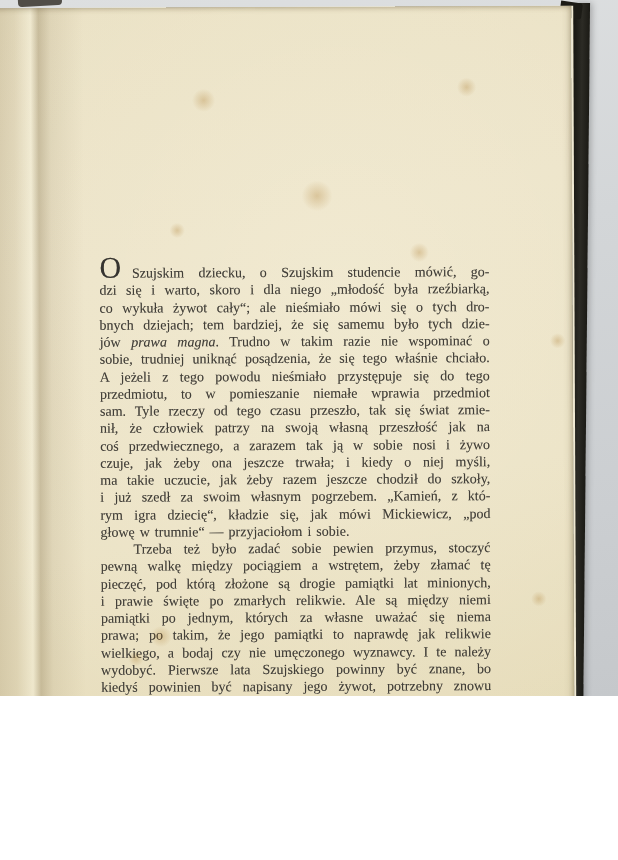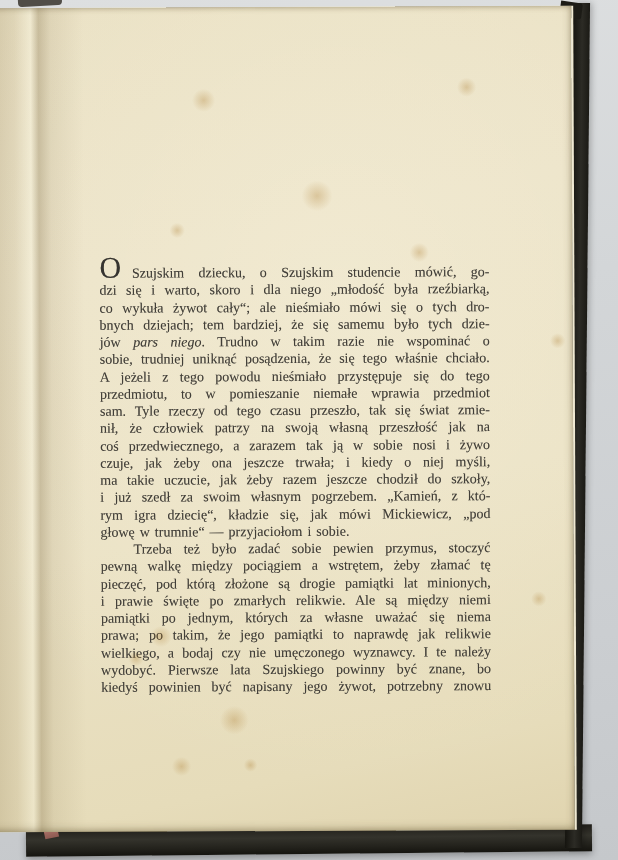--- a/index.html
+++ b/index.html
@@ -4,21 +4,21 @@
 <style>
   :root{
     --backdrop:#d3d6d8;
     --cover:#26251f;
     --page:#ebe2c6;
     --ink:#413e38;
   }
   *{margin:0;padding:0;box-sizing:border-box;}
   html,body{width:618px;height:860px;overflow:hidden;}
   body{font-family:"Liberation Serif","DejaVu Serif",serif;}
-  .scene{position:relative;width:618px;height:860px;overflow:hidden;
+  .scene{position:relative;width:618px;height:696px;overflow:hidden;
     background:linear-gradient(175deg,#dddfe0 0%,#d3d6d8 35%,#cbced1 75%,#c5c8cb 100%);}
 
   
   .cover-right{position:absolute;left:569px;top:3px;width:17px;height:845px;
     background:linear-gradient(90deg,#15140f,#2c2b25 55%,#1b1a15);
     transform:rotate(0.55deg);box-shadow:2px 0 6px rgba(0,0,0,.25);}
   .cover-bottom{position:absolute;left:26px;top:827px;width:566px;height:27px;
     background:linear-gradient(180deg,#211f1a,#34332c 40%,#23221c 75%,#15140f);
     transform:rotate(-0.55deg);box-shadow:0 3px 7px rgba(0,0,0,.3);}
   .cover-corner-tr{position:absolute;left:560px;top:2px;width:22px;height:16px;
@@ -66,21 +66,21 @@
   <div class="spine-top"></div>
   <div class="tailband"></div>
 
   <div class="page">
     <div class="page-text">
         <div class="paragraph">
           <div class="line"><span class="initial">O</span><span>Szujskim dziecku, o Szujskim studencie mówić, go-</span></div>
           <div class="line"><span>dzi się i warto, skoro i dla niego „młodość była rzeźbiarką,</span></div>
           <div class="line"><span>co wykuła żywot cały“; ale nieśmiało mówi się o tych dro-</span></div>
           <div class="line"><span>bnych dziejach; tem bardziej, że się samemu było tych dzie-</span></div>
-          <div class="line"><span>jów </span><span class="italic">pars niego</span><span>. Trudno w takim razie nie wspominać o</span></div>
+          <div class="line"><span>jów </span><span class="italic">prawa magna</span><span>. Trudno w takim razie nie wspominać o</span></div>
           <div class="line"><span>sobie, trudniej uniknąć posądzenia, że się tego właśnie chciało.</span></div>
           <div class="line"><span>A jeżeli z tego powodu nieśmiało przystępuje się do tego</span></div>
           <div class="line"><span>przedmiotu, to w pomieszanie niemałe wprawia przedmiot</span></div>
           <div class="line"><span>sam. Tyle rzeczy od tego czasu przeszło, tak się świat zmie-</span></div>
           <div class="line"><span>nił, że człowiek patrzy na swoją własną przeszłość jak na</span></div>
           <div class="line"><span>coś przedwiecznego, a zarazem tak ją w sobie nosi i żywo</span></div>
           <div class="line"><span>czuje, jak żeby ona jeszcze trwała; i kiedy o niej myśli,</span></div>
           <div class="line"><span>ma takie uczucie, jak żeby razem jeszcze chodził do szkoły,</span></div>
           <div class="line"><span>i już szedł za swoim własnym pogrzebem. „Kamień, z któ-</span></div>
           <div class="line"><span>rym igra dziecię“, kładzie się, jak mówi Mickiewicz, „pod</span></div>

